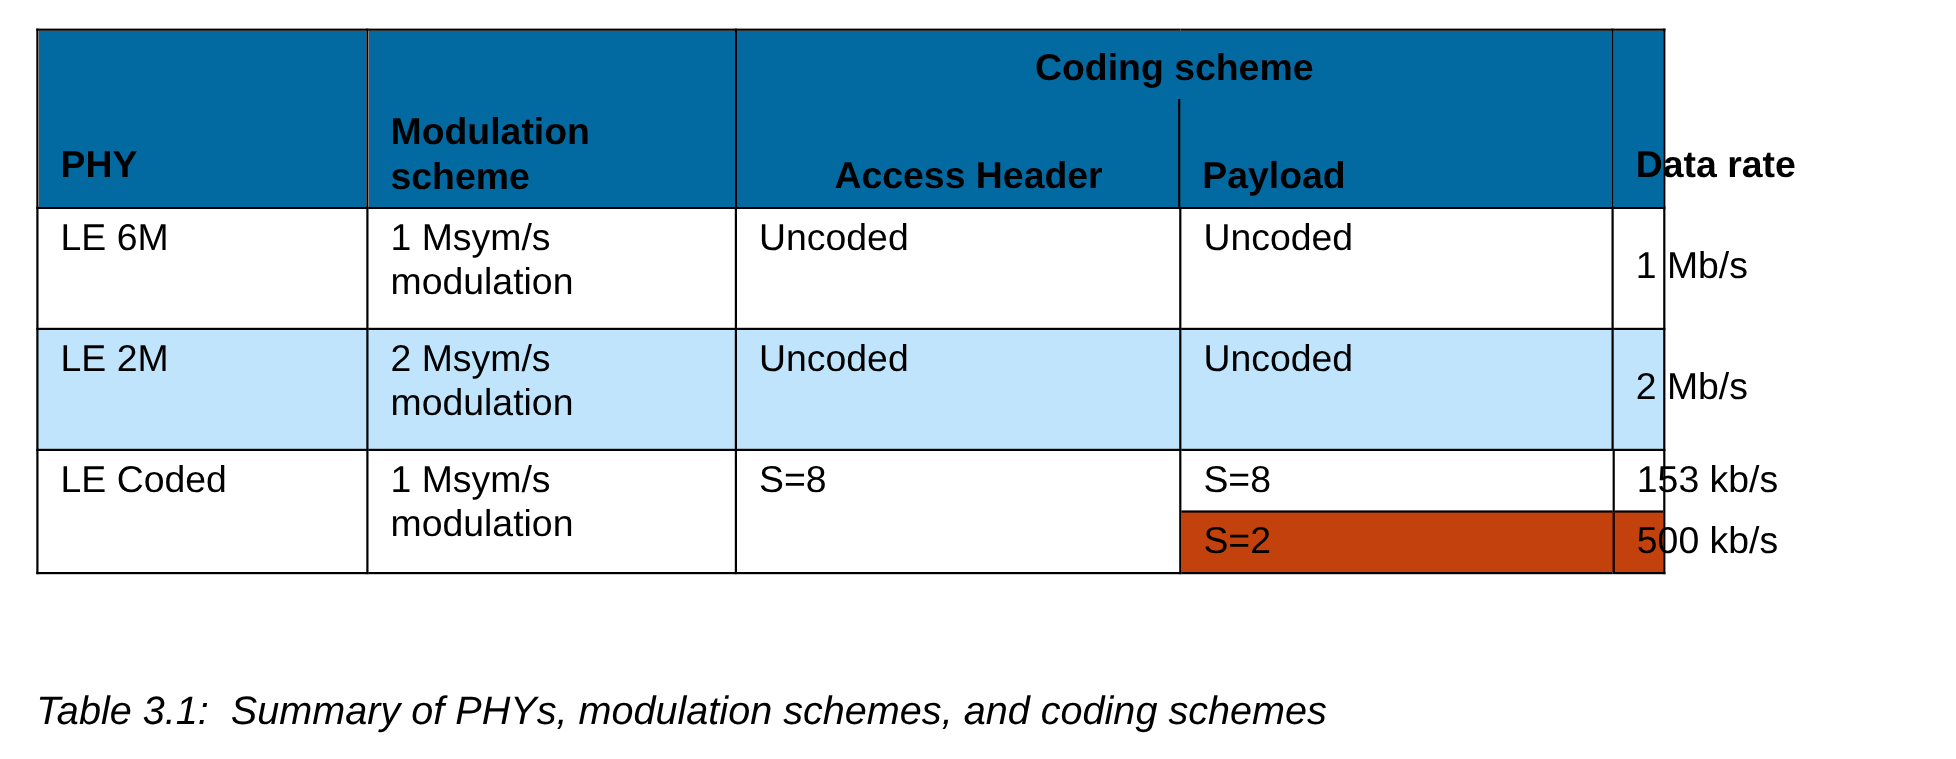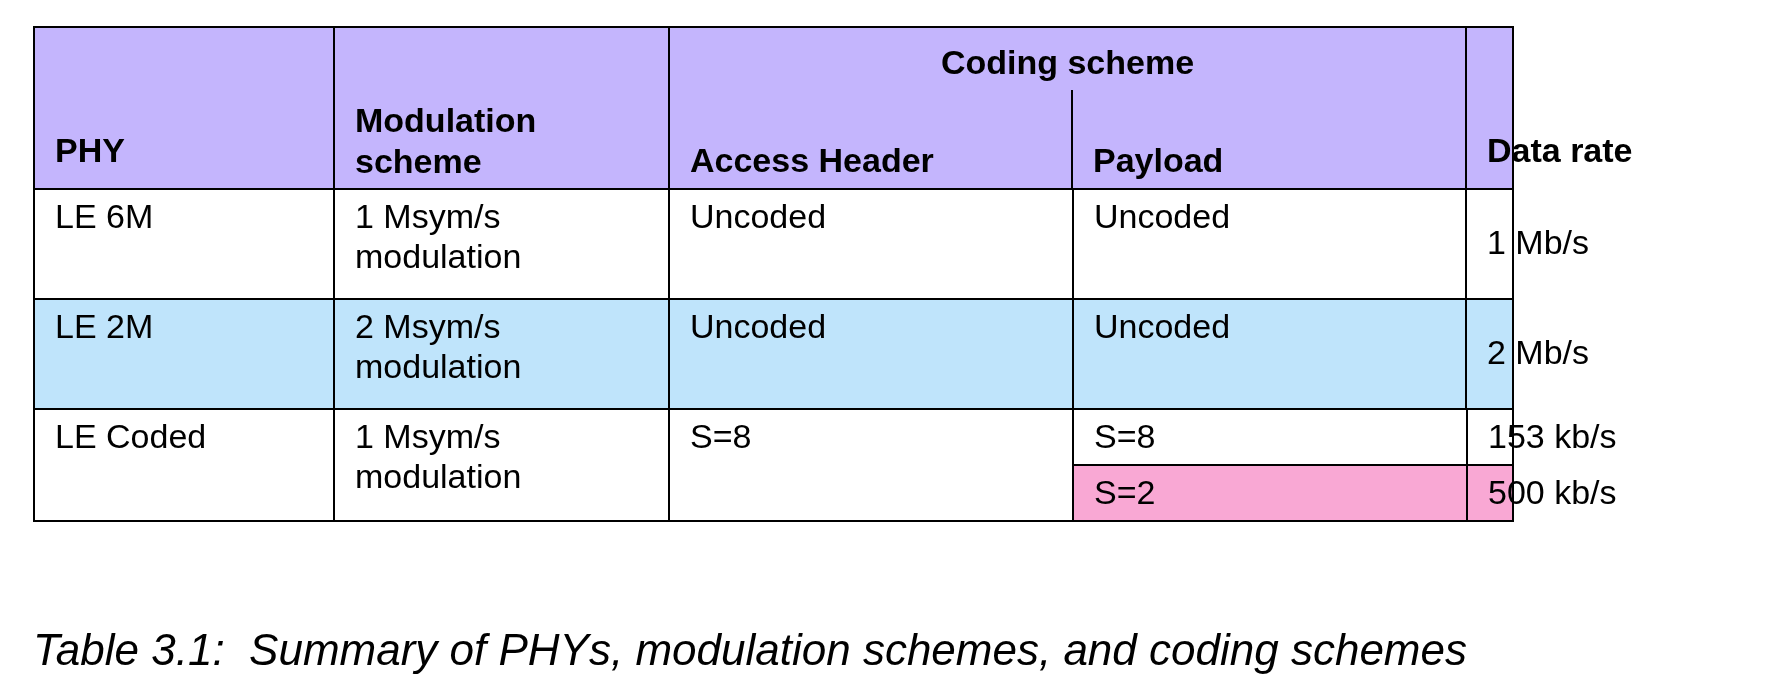--- a/index.html
+++ b/index.html
@@ -48,21 +48,21 @@
   col.c-access   { width: 404px; }
   col.c-payload  { width: 393px; }
   col.c-rate     { width: 47px; }
 
   .cell {
     padding: 6px 0 8px 20px;
     box-sizing: border-box;
   }
 
   
-  .hdr-row td, .hdr-row th { background: #c4b5fd; }
+  .hdr-row td, .hdr-row th { background: #0369a1; }
 
   .hdr-stub {
     height: 160px;
     position: relative;
     background: #bfe4fb;
   }
   .hdr-stub .lbl {
     position: absolute;
     left: 20px;
     bottom: 18px;
@@ -99,21 +99,21 @@
   }
   .hdr-group .sub {
     position: relative;
     display: flex;
     align-items: flex-end;
     font-weight: bold;
     font-size: 34px;
     padding: 0 0 8px 20px;
     box-sizing: border-box;
   }
-  .hdr-group .sub.sub-access { width: 404px; border-right: 2px solid #000000; }
+  .hdr-group .sub.sub-access { width: 404px; border-right: 2px solid #000000; justify-content: center; }
   .hdr-group .sub.sub-payload { width: 393px; }
 
   
   .row-white td { background: #ffffff; }
   .row-blue  td { background: #bfe4fb; }
 
   td.c-band-blue { background: #bfe4fb !important; }
   td.c-band-white { background: #ffffff !important; }
 
   .tall-2 { height: 108px; }
@@ -128,31 +128,31 @@
     width: 100%;
     height: 100%;
   }
   table.inner td {
     border: 0;
     font-size: 34px;
     padding: 6px 0 8px 20px;
     height: 54px;
     box-sizing: border-box;
   }
-  table.inner tr.sub-blue td { background: #f9a8d4; }
+  table.inner tr.sub-blue td { background: #c2410c; }
   table.inner tr.sub-white td { background: #ffffff; }
   table.inner tr.sub-white + tr.sub-blue td { border-top: 2px solid #000000; }
   table.inner td.inner-pay { border-right: 2px solid #000000; width: 393px; }
 
   
   .caption {
     position: absolute;
     left: 33px;
     top: 625px;
-    font-size: 44px;
+    font-size: 36px;
     font-style: italic;
     color: #000000;
     white-space: pre;
     font-family: "Liberation Sans", sans-serif;
   }
 </style>
 </head>
 <body>
 
 <div class="figure-wrap">

